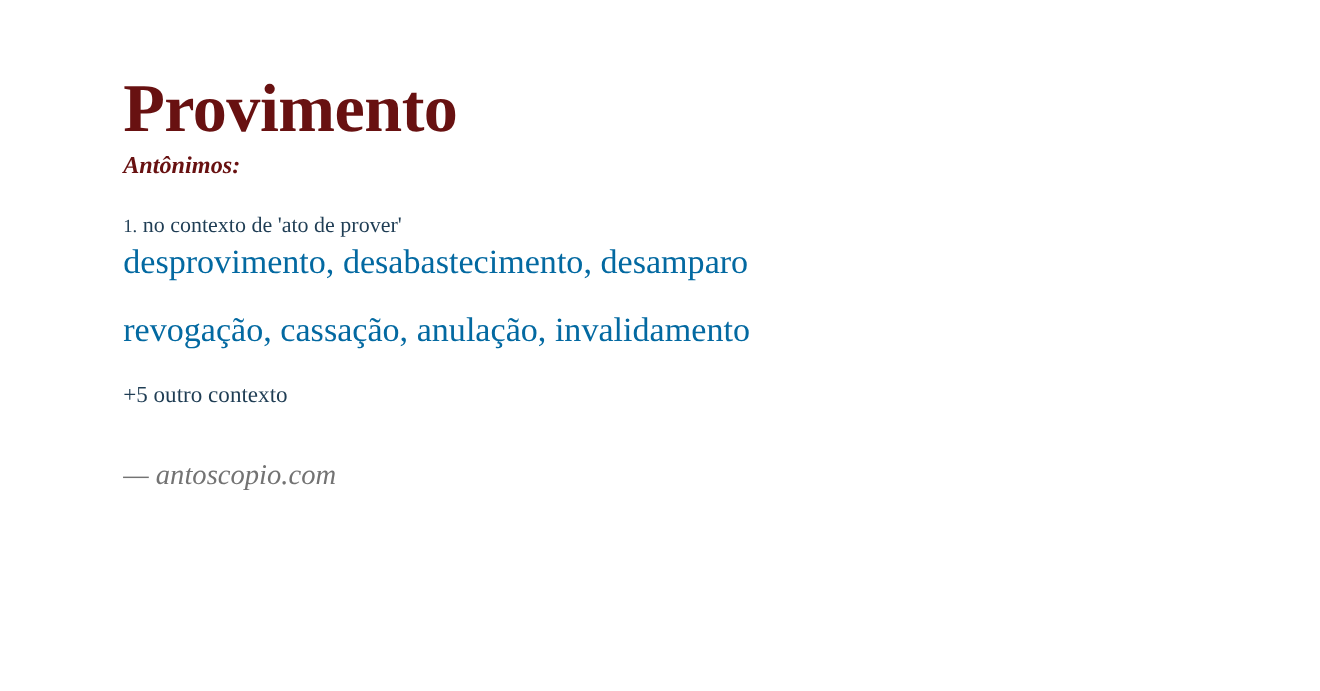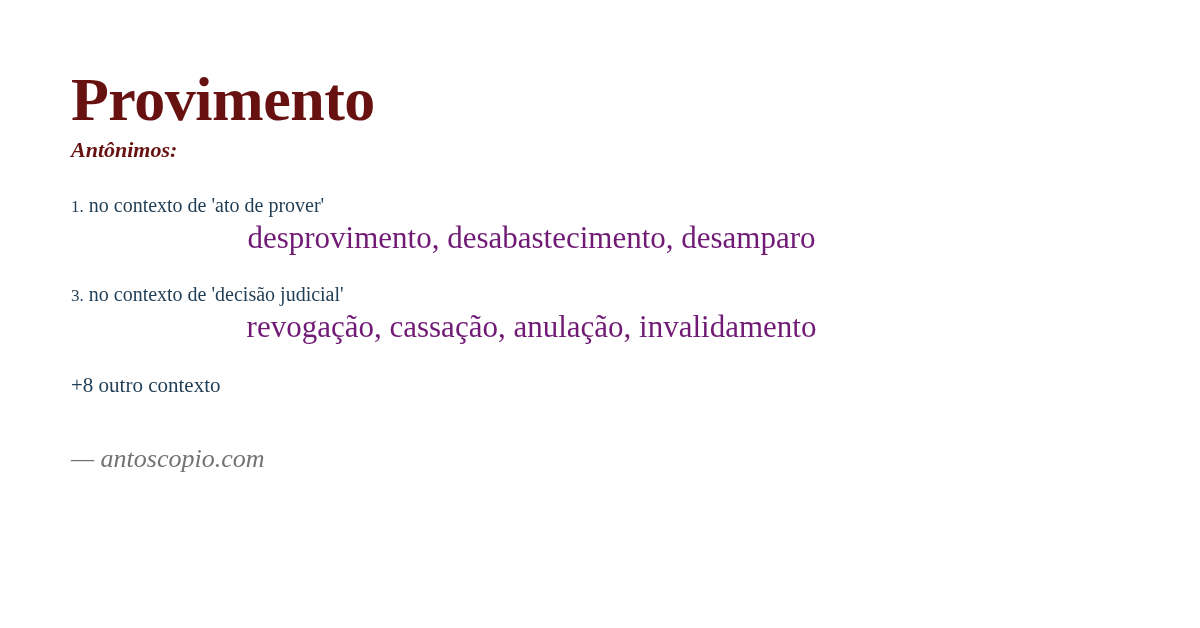--- a/index.html
+++ b/index.html
@@ -10,21 +10,21 @@
     height: 628px;
     background: #ffffff;
     overflow: hidden;
     font-family: "Liberation Serif", "DejaVu Serif", serif;
   }
 
   .card {
     position: relative;
     width: 1052px;
     height: 628px;
-    padding: 68px 60px 0 71px;
+    padding: 68px 60px 0 112px;
     background: #ffffff;
   }
 
   .word-title {
     font-size: 62px;
     line-height: 1.0;
     font-weight: 700;
     color: #681111;
     letter-spacing: -0.5px;
   }
@@ -54,22 +54,21 @@
   }
 
   .sense-number {
     font-size: 0.85em;
   }
 
   .antonyms-line {
     margin-top: 1px;
     font-size: 31px;
     line-height: 1.25;
-    color: #701a75;
-    text-align: center;
+    color: #0369a1;
   }
 
   .more-contexts {
     margin-top: 25px;
     font-size: 21px;
     line-height: 1.3;
     color: #1f3d54;
   }
 
   .attribution {
@@ -94,26 +93,22 @@
     <div class="sense">
       <div class="context-line">
         <span class="sense-number">1.</span>
         <span>no contexto de 'ato de prover'</span>
       </div>
       <div class="antonyms-line">desprovimento, desabastecimento, desamparo</div>
     </div>
 
 
     <div class="sense">
-      <div class="context-line">
-        <span class="sense-number">3.</span>
-        <span>no contexto de 'decisão judicial'</span>
-      </div>
       <div class="antonyms-line">revogação, cassação, anulação, invalidamento</div>
     </div>
 
   </div>
 
-  <div class="more-contexts">+8 outro contexto</div>
+  <div class="more-contexts">+5 outro contexto</div>
 
   <div class="attribution">— antoscopio.com</div>
 
 </div>
 
 </body></html>

